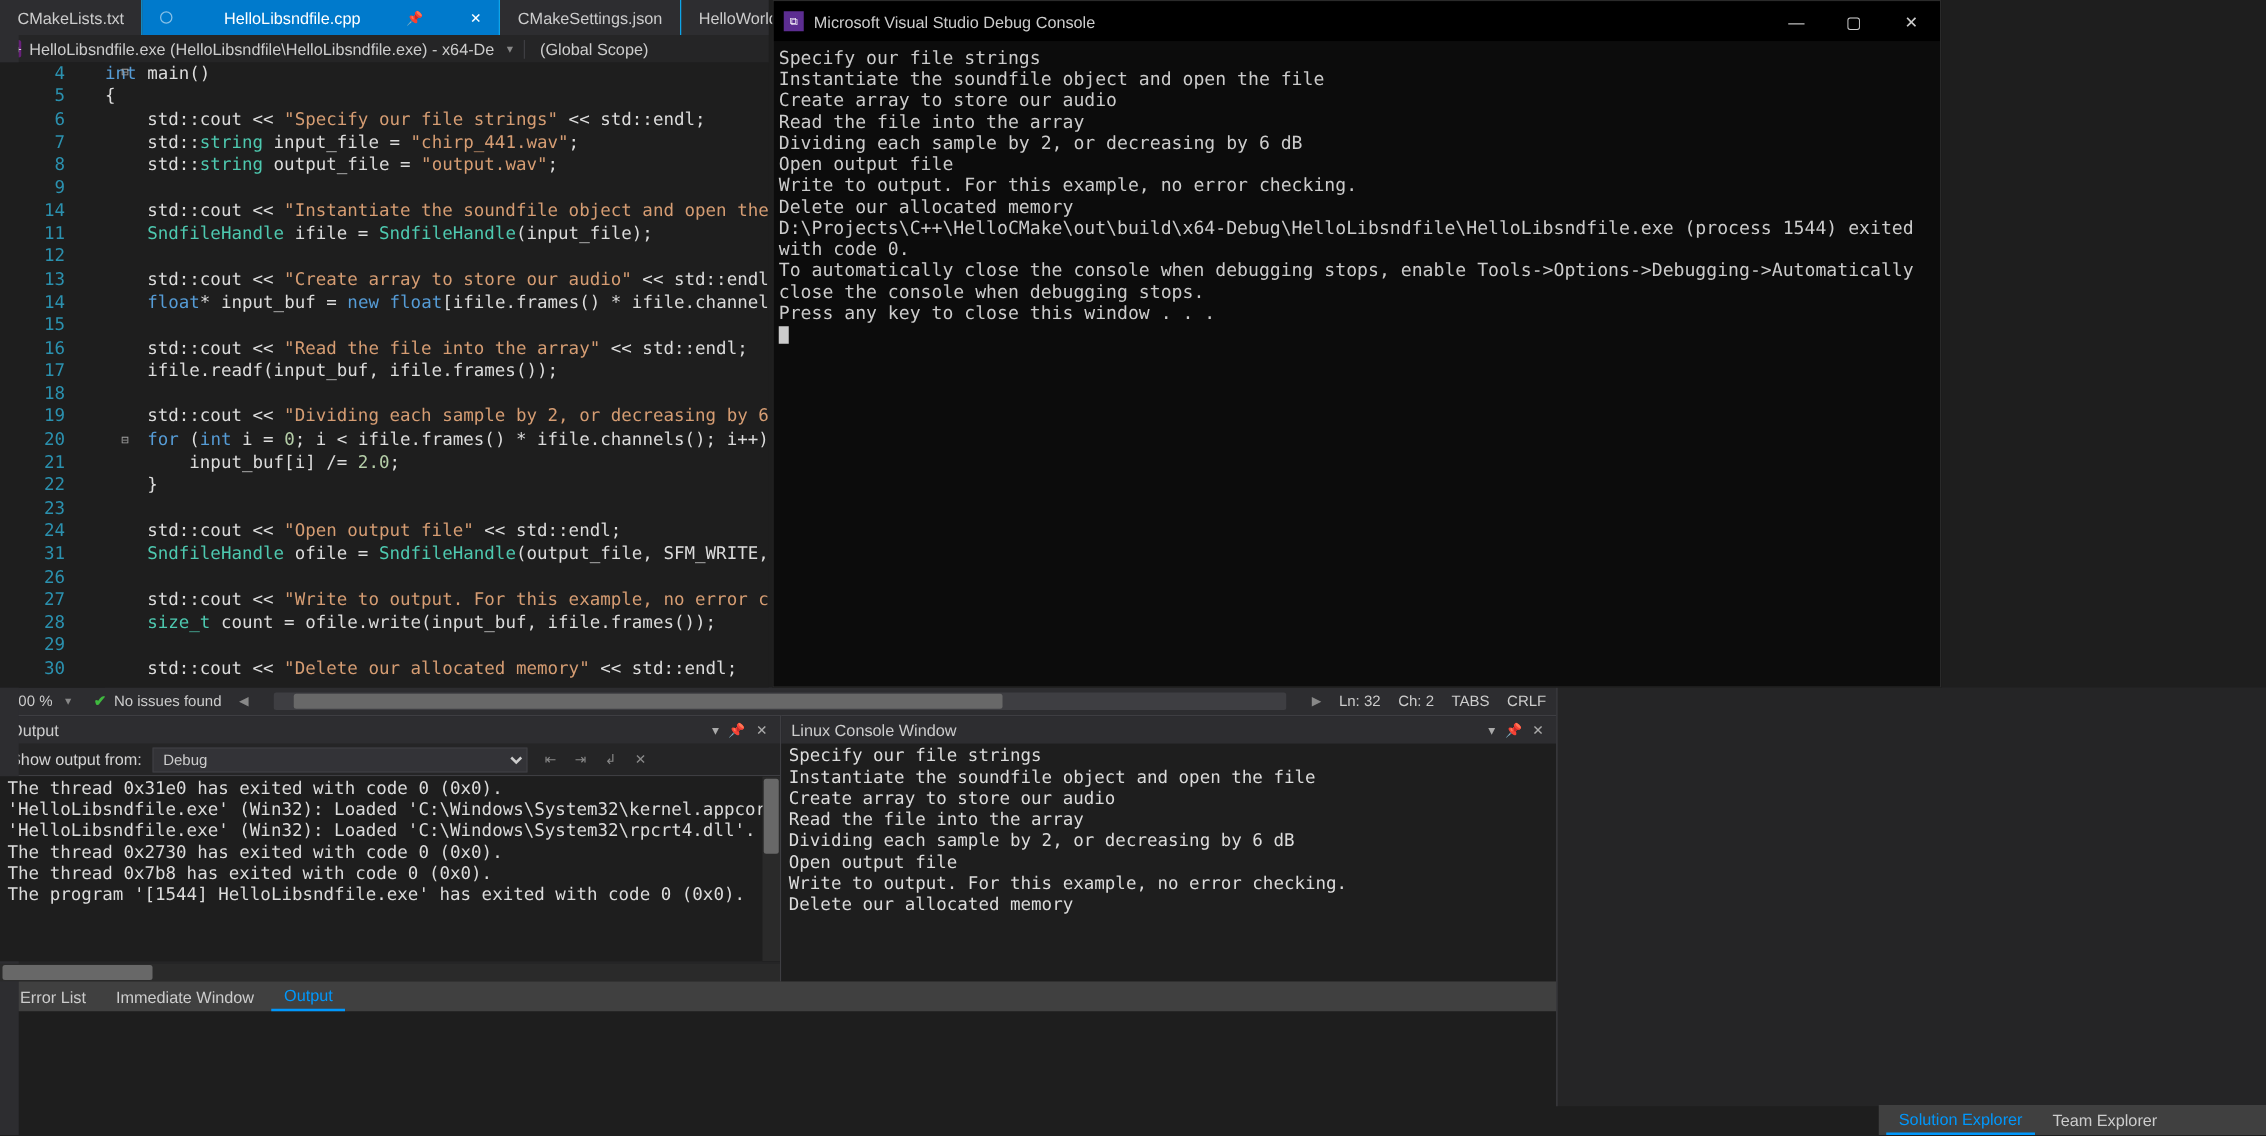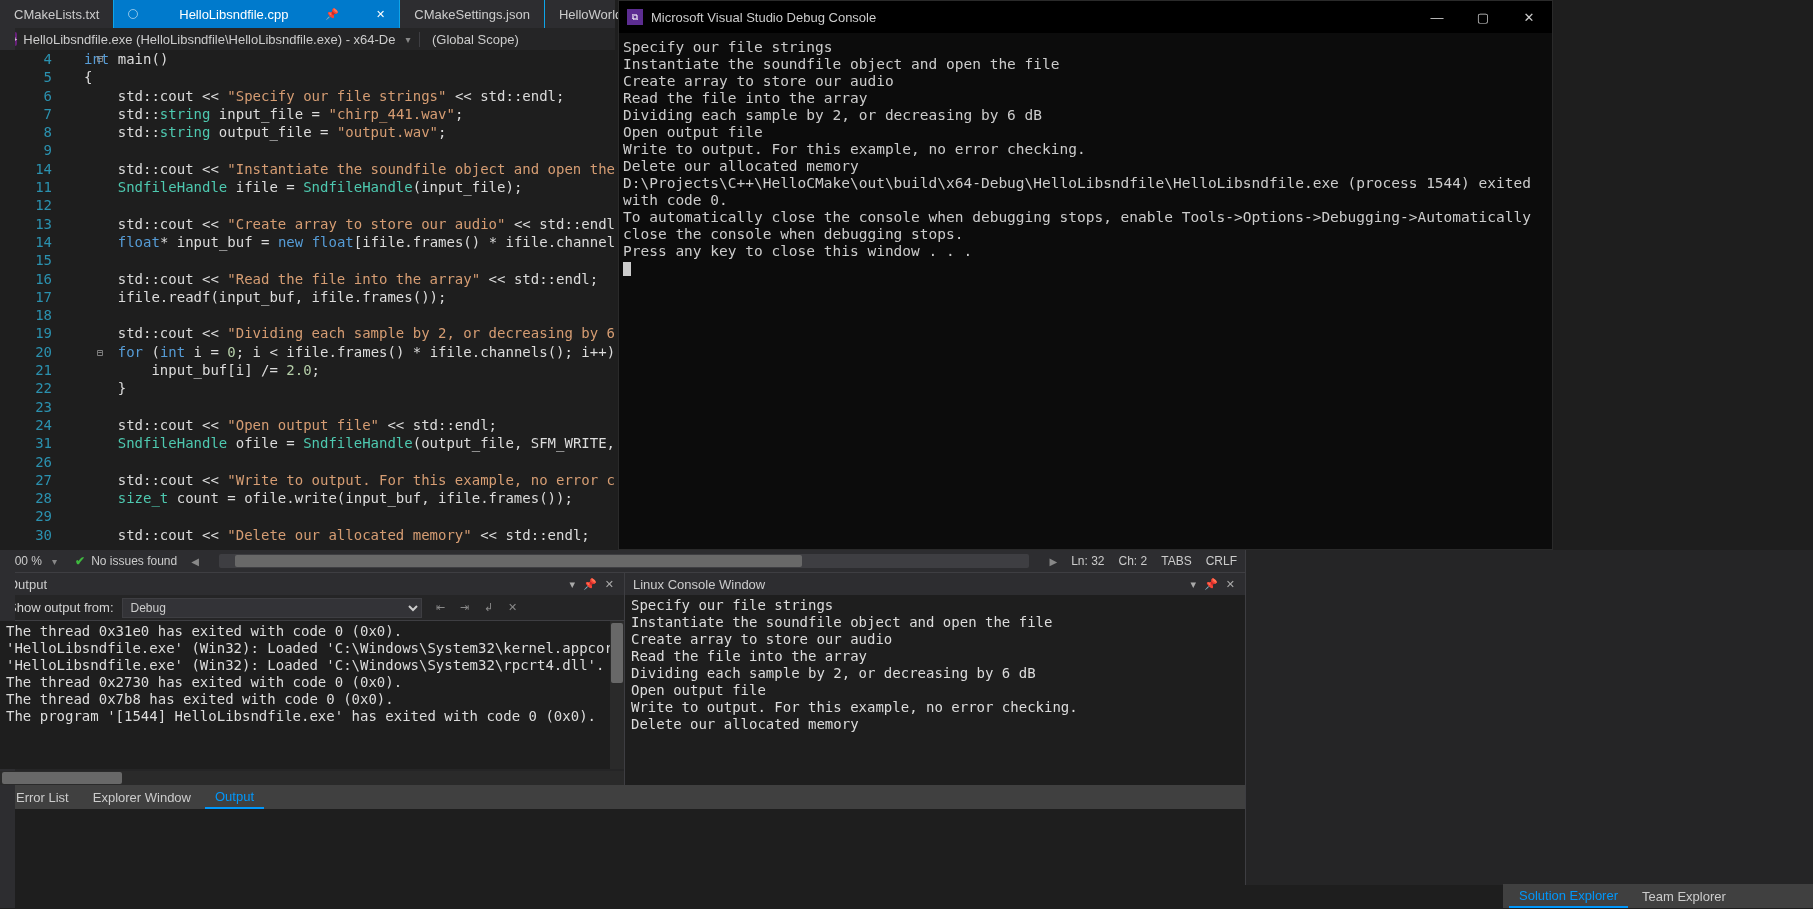--- a/index.html
+++ b/index.html
@@ -286,21 +286,21 @@
         <span>📌</span>
         <span>✕</span>
       </div>
     </div>
     <div class="panel-body mono" id="linux-body"><div>Specify our file strings</div><div>Instantiate the soundfile object and open the file</div><div>Create array to store our audio</div><div>Read the file into the array</div><div>Dividing each sample by 2, or decreasing by 6 dB</div><div>Open output file</div><div>Write to output. For this example, no error checking.</div><div>Delete our allocated memory</div></div>
   </div>
 </div>
 
 <div class="bottabs left" id="btl">
     <div class="bottab">Error List</div>
-    <div class="bottab">Explorer Window</div>
+    <div class="bottab">Immediate Window</div>
     <div class="bottab active">Output</div>
   </div>
 
 <div class="rightside"></div>
 <div class="bottabs right" id="btr">
     <div class="bottab active">Solution Explorer</div>
     <div class="bottab">Team Explorer</div>
   </div>
 
 <div class="debugwin">

